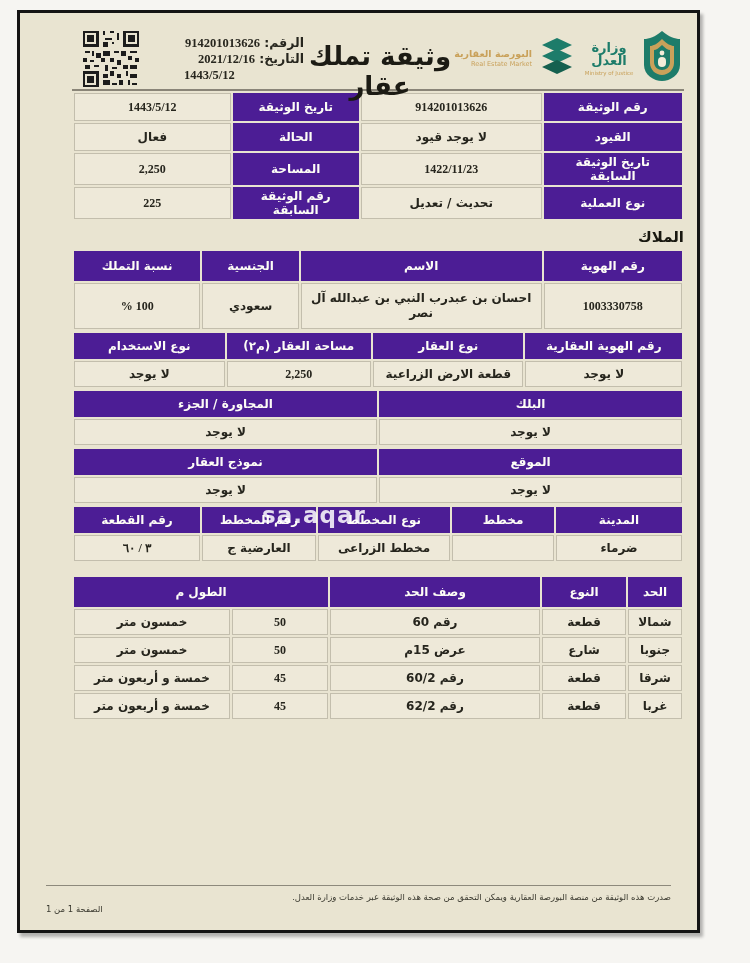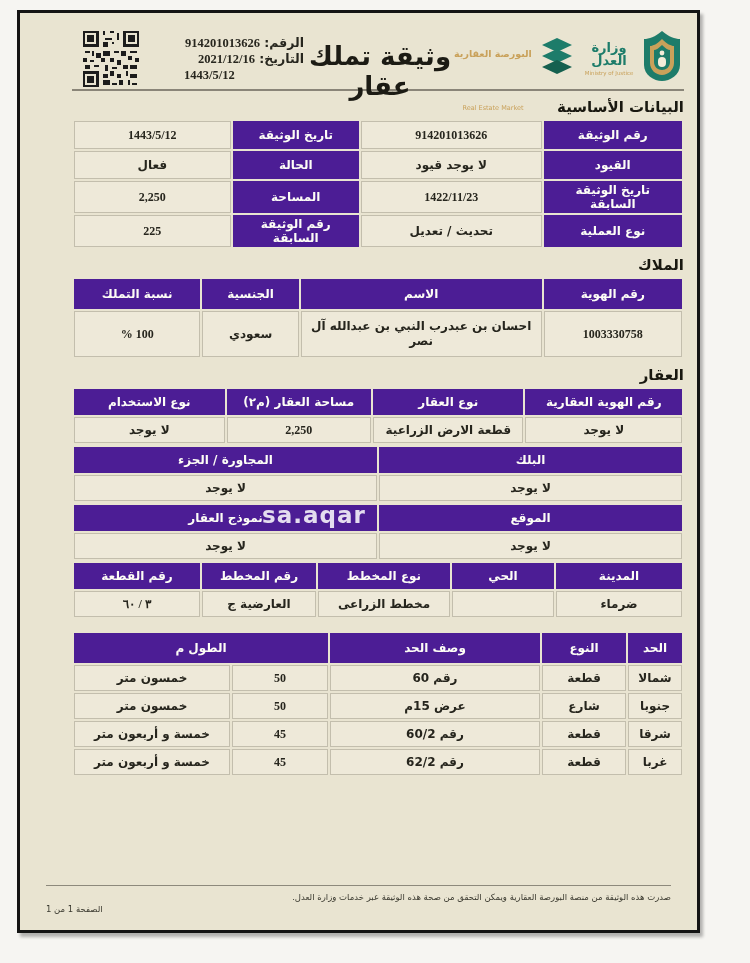--- a/index.html
+++ b/index.html
@@ -11,23 +11,23 @@
 
   
   .hdr{position:relative;height:76px;}
   .qr{position:absolute;left:63px;top:18px;width:56px;height:56px;}
   .hnum{position:absolute;left:118px;top:22px;width:166px;text-align:right;
         font-size:12.5px;font-weight:bold;line-height:16px;color:#27261e;}
   .hnum .l3{padding-left:46px;text-align:left;direction:ltr;}
   .doc-title{position:absolute;left:268px;top:28px;width:184px;text-align:center;
         font-size:26px;font-weight:bold;color:#1c1b14;
         font-family:"DejaVu Serif","DejaVu Sans",serif;}
-  .rem-text{position:absolute;left:434px;top:36px;width:78px;text-align:center;color:#c9a15a;line-height:10px;}
+  .rem-text{position:absolute;left:434px;top:36px;width:78px;text-align:right;color:#c9a15a;line-height:10px;}
   .rem-text .a{font-size:9.5px;font-weight:bold;}
-  .rem-text .e{font-size:6.5px;margin-top:44px;}
+  .rem-text .e{font-size:6.5px;}
   .chev{position:absolute;left:513px;top:22px;}
   .moj-text{position:absolute;left:560px;top:28px;width:58px;text-align:center;line-height:13px;}
   .moj-text .a{font-size:13px;font-weight:bold;color:#1d7c6a;
                font-family:"DejaVu Serif","DejaVu Sans",serif;}
   .moj-text .e{font-size:5.5px;color:#c9a15a;}
   .emblem{position:absolute;left:620px;top:16px;}
   .rule{margin:0 13px 0 52px;border-top:2px solid #8a8578;height:0;}
 
   
   .sec-title{margin:7px 13px 3px 52px;text-align:right;font-weight:bold;font-size:15px;color:#191810;}
@@ -152,21 +152,20 @@
           <path d="M22 2 C15 8 9 10 4 10 L4 36 C4 46 14 52 22 52 C30 52 40 46 40 36 L40 10 C35 10 29 8 22 2 Z" fill="#1d7c6a"></path>
           <path d="M22 10 C17 15 13 17 10 17 L10 34 C10 41 16 46 22 46 C28 46 34 41 34 34 L34 17 C31 17 27 15 22 10 Z" fill="#c9a15a"></path>
           <path d="M22 16 C19 19 16 21 14 21 L14 33 C14 38 18 41 22 41 C26 41 30 38 30 33 L30 21 C28 21 25 19 22 16 Z" fill="#1d7c6a"></path>
           <rect x="18" y="28" width="8" height="10" rx="4" fill="#f2ecd9"></rect>
           <circle cx="22" cy="24" r="2.4" fill="#f2ecd9"></circle>
         </svg>
       </div>
     </div>
     <div class="rule"></div>
 
-    <div class="sec-title">البيانات الأساسية</div>
     <table class="tbl basic">
       <colgroup>
           <col style="width:23%">
           <col style="width:30%">
           <col style="width:21%">
           <col style="width:26%">
         </colgroup>
       <tbody>
           <tr>
         <th class="lbl">رقم الوثيقة</th>
@@ -212,21 +211,20 @@
       </tr>
       <tr>
         <td class="val num">1003330758</td>
         <td class="val">احسان بن عبدرب النبي بن عبدالله آل نصر</td>
         <td class="val">سعودي</td>
         <td class="val num">% 100</td>
       </tr>
     </tbody>
       </table>
 
-    <div class="sec-title">العقار</div>
     <table class="tbl prop">
       <colgroup>
           <col style="width:26%">
           <col style="width:25%">
           <col style="width:24%">
           <col style="width:25%">
         </colgroup>
       <tbody>
           <tr>
         <th class="lbl">رقم الهوية العقارية</th>
@@ -278,21 +276,21 @@
       <colgroup>
           <col style="width:21%">
           <col style="width:17%">
           <col style="width:22%">
           <col style="width:19%">
           <col style="width:21%">
         </colgroup>
       <tbody>
           <tr>
         <th class="lbl">المدينة</th>
-        <th class="lbl">الحي</th>
+        <th class="lbl">مخطط</th>
         <th class="lbl">نوع المخطط</th>
         <th class="lbl">رقم المخطط</th>
         <th class="lbl">رقم القطعة</th>
       </tr>
       <tr>
         <td class="val">ضرماء</td>
         <td class="val"></td>
         <td class="val">مخطط الزراعى</td>
         <td class="val">العارضية ج</td>
         <td class="val num">٣ / ٦٠</td>

